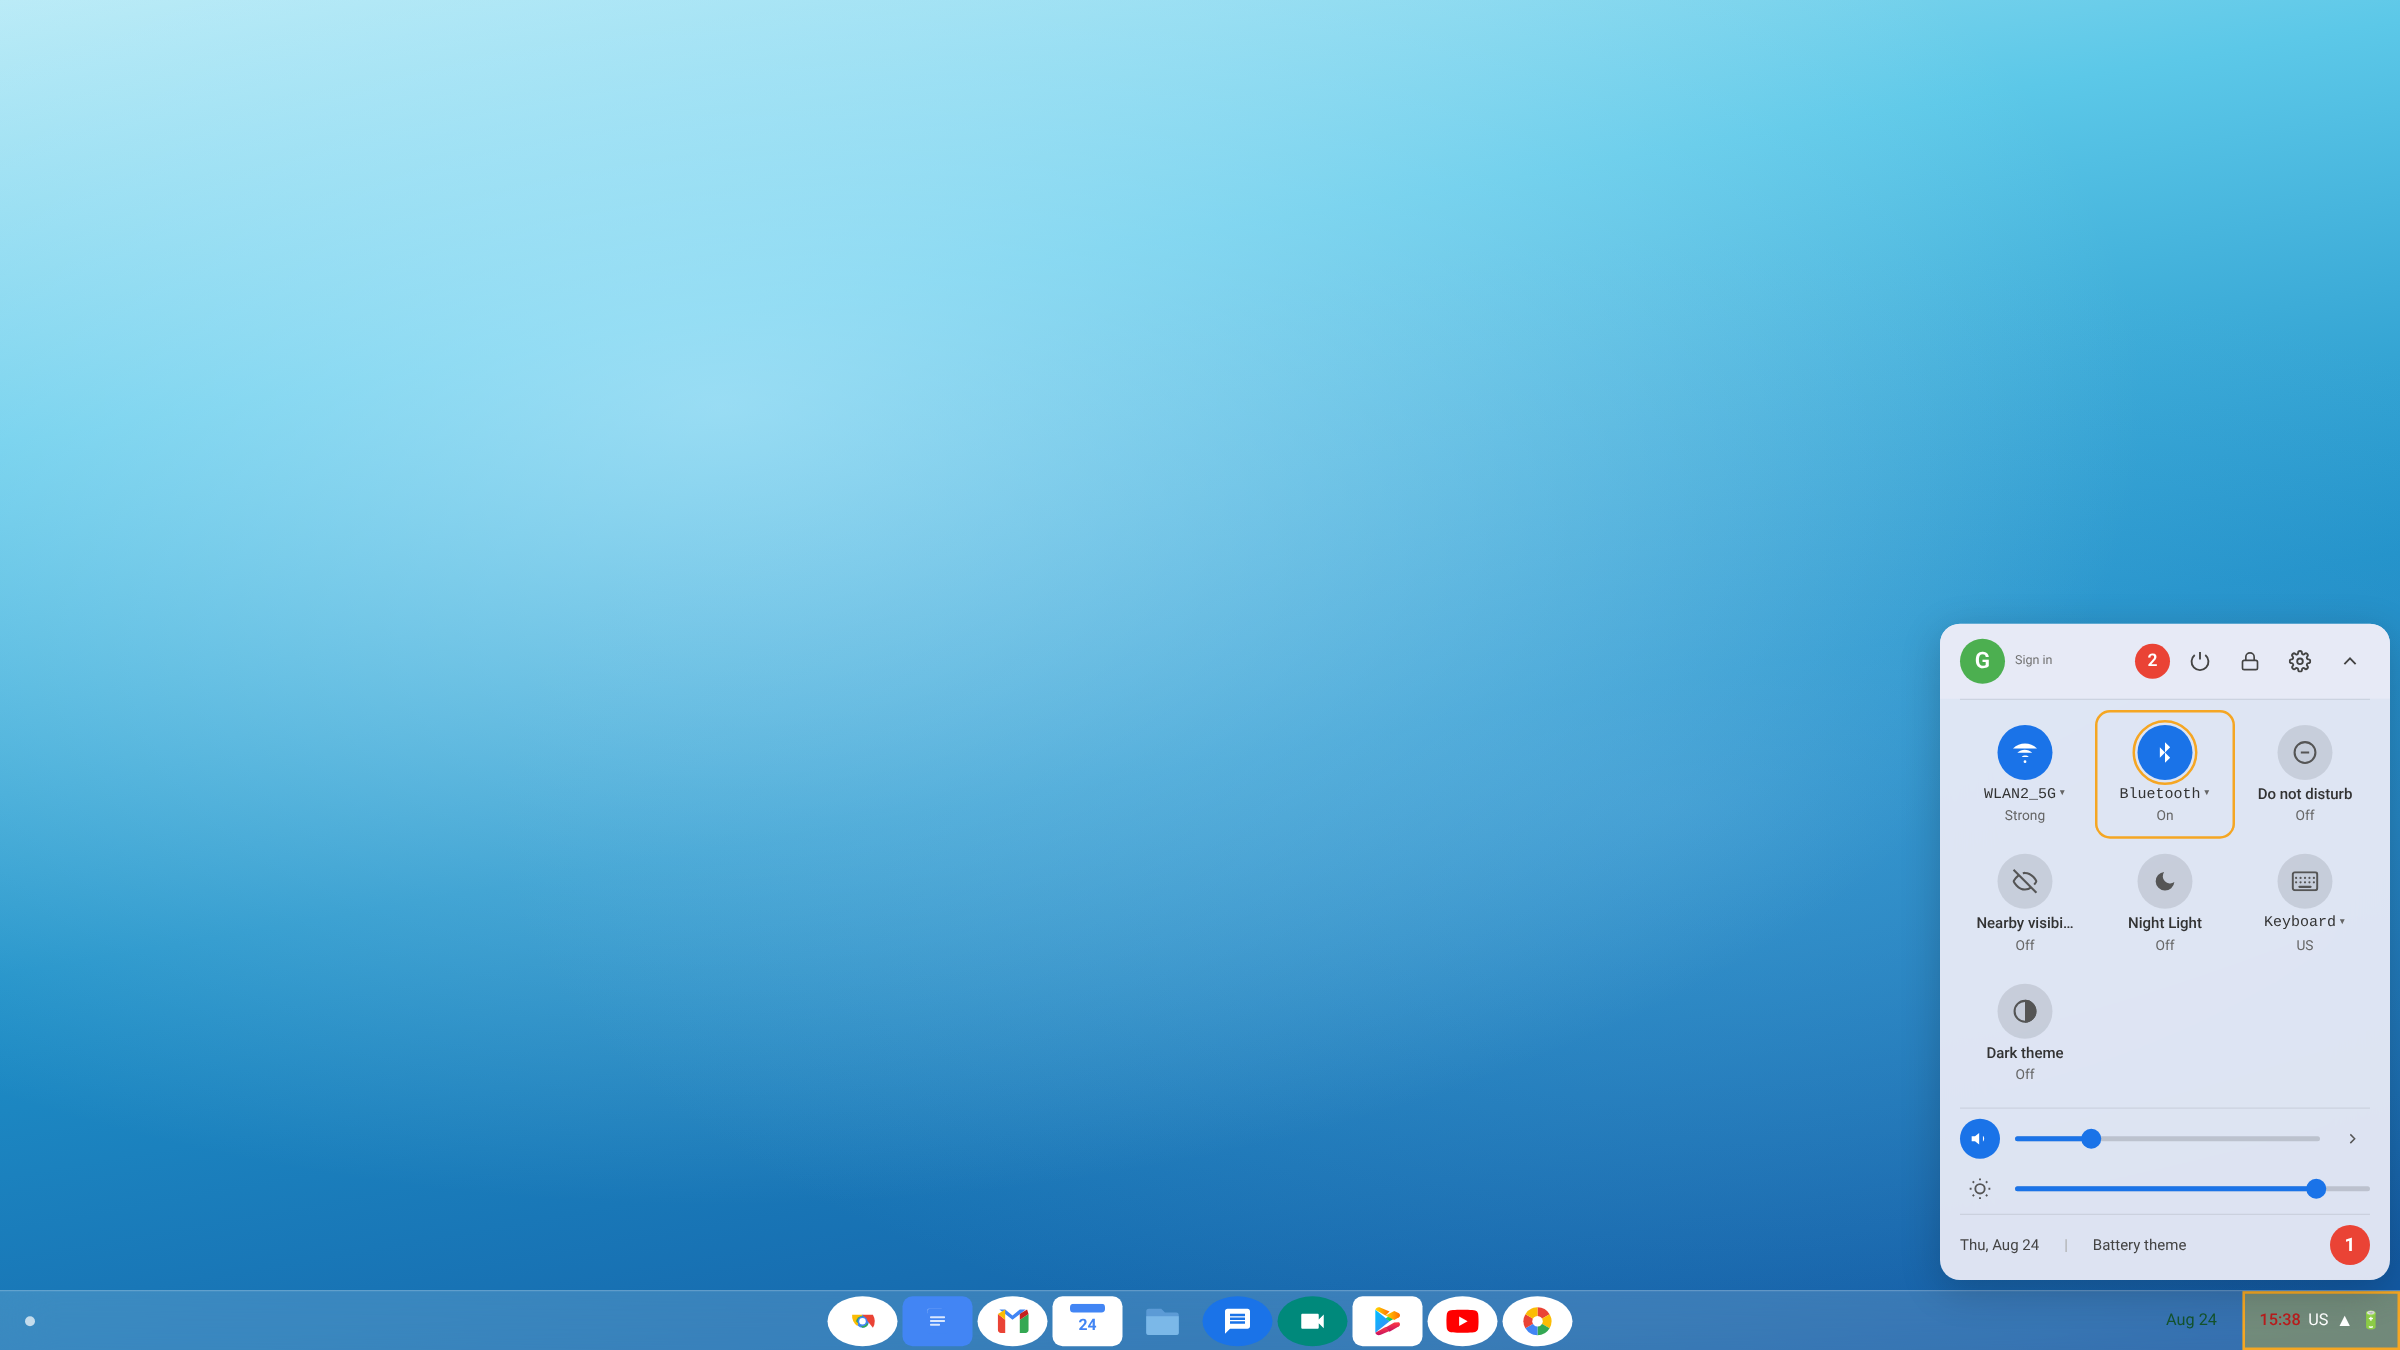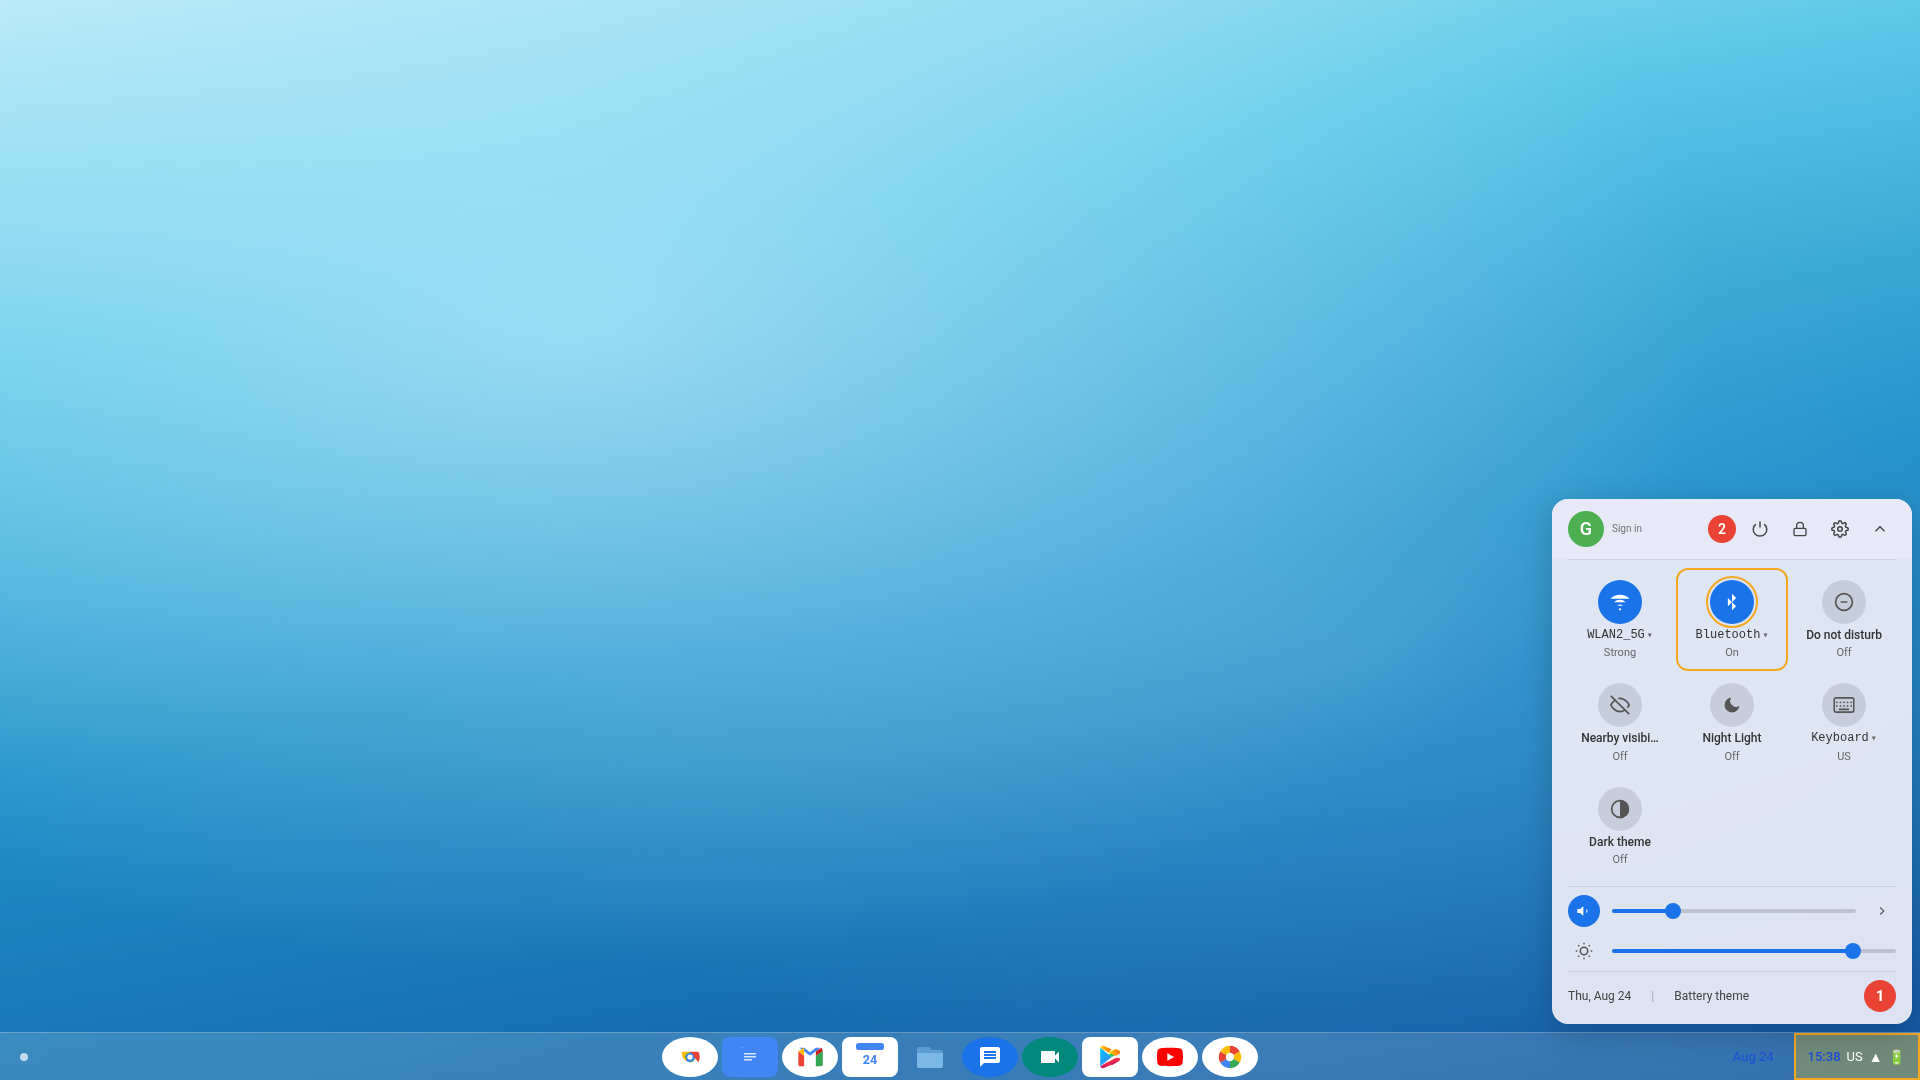--- a/index.html
+++ b/index.html
@@ -673,22 +673,22 @@
         <path d="M50 50 L50 90 A40 40 0 0 1 15.4 70 Z" fill="#4285F4"></path>
         <path d="M50 50 L15.4 70 A40 40 0 0 1 15.4 30 Z" fill="#EA4335"></path>
         <path d="M50 50 L15.4 30 A40 40 0 0 1 50 10 Z" fill="#FBBC05"></path>
         <circle cx="50" cy="50" r="15" fill="white"></circle>
       </svg>
     </div>
   </div>
 
   <div class="taskbar-right">
     <div class="taskbar-status-icons">
-      <span style="color:#1d4ed8; font-size:13px; margin-right:8px;">Aug 24</span>
+      <span style="color:#14532d; font-size:13px; margin-right:8px;">Aug 24</span>
     </div>
     <div class="taskbar-clock-area">
-      <span style="color:#1d4ed8; font-size:13px; font-weight:500;">15:38</span>
+      <span style="color:#b91c1c; font-size:13px; font-weight:500;">15:38</span>
       <span style="color:white; font-size:13px;">US</span>
       <span style="color:white; font-size:14px;">▲</span>
       <span style="color:white; font-size:14px;">🔋</span>
     </div>
   </div>
 </div>
 
 </body></html>

